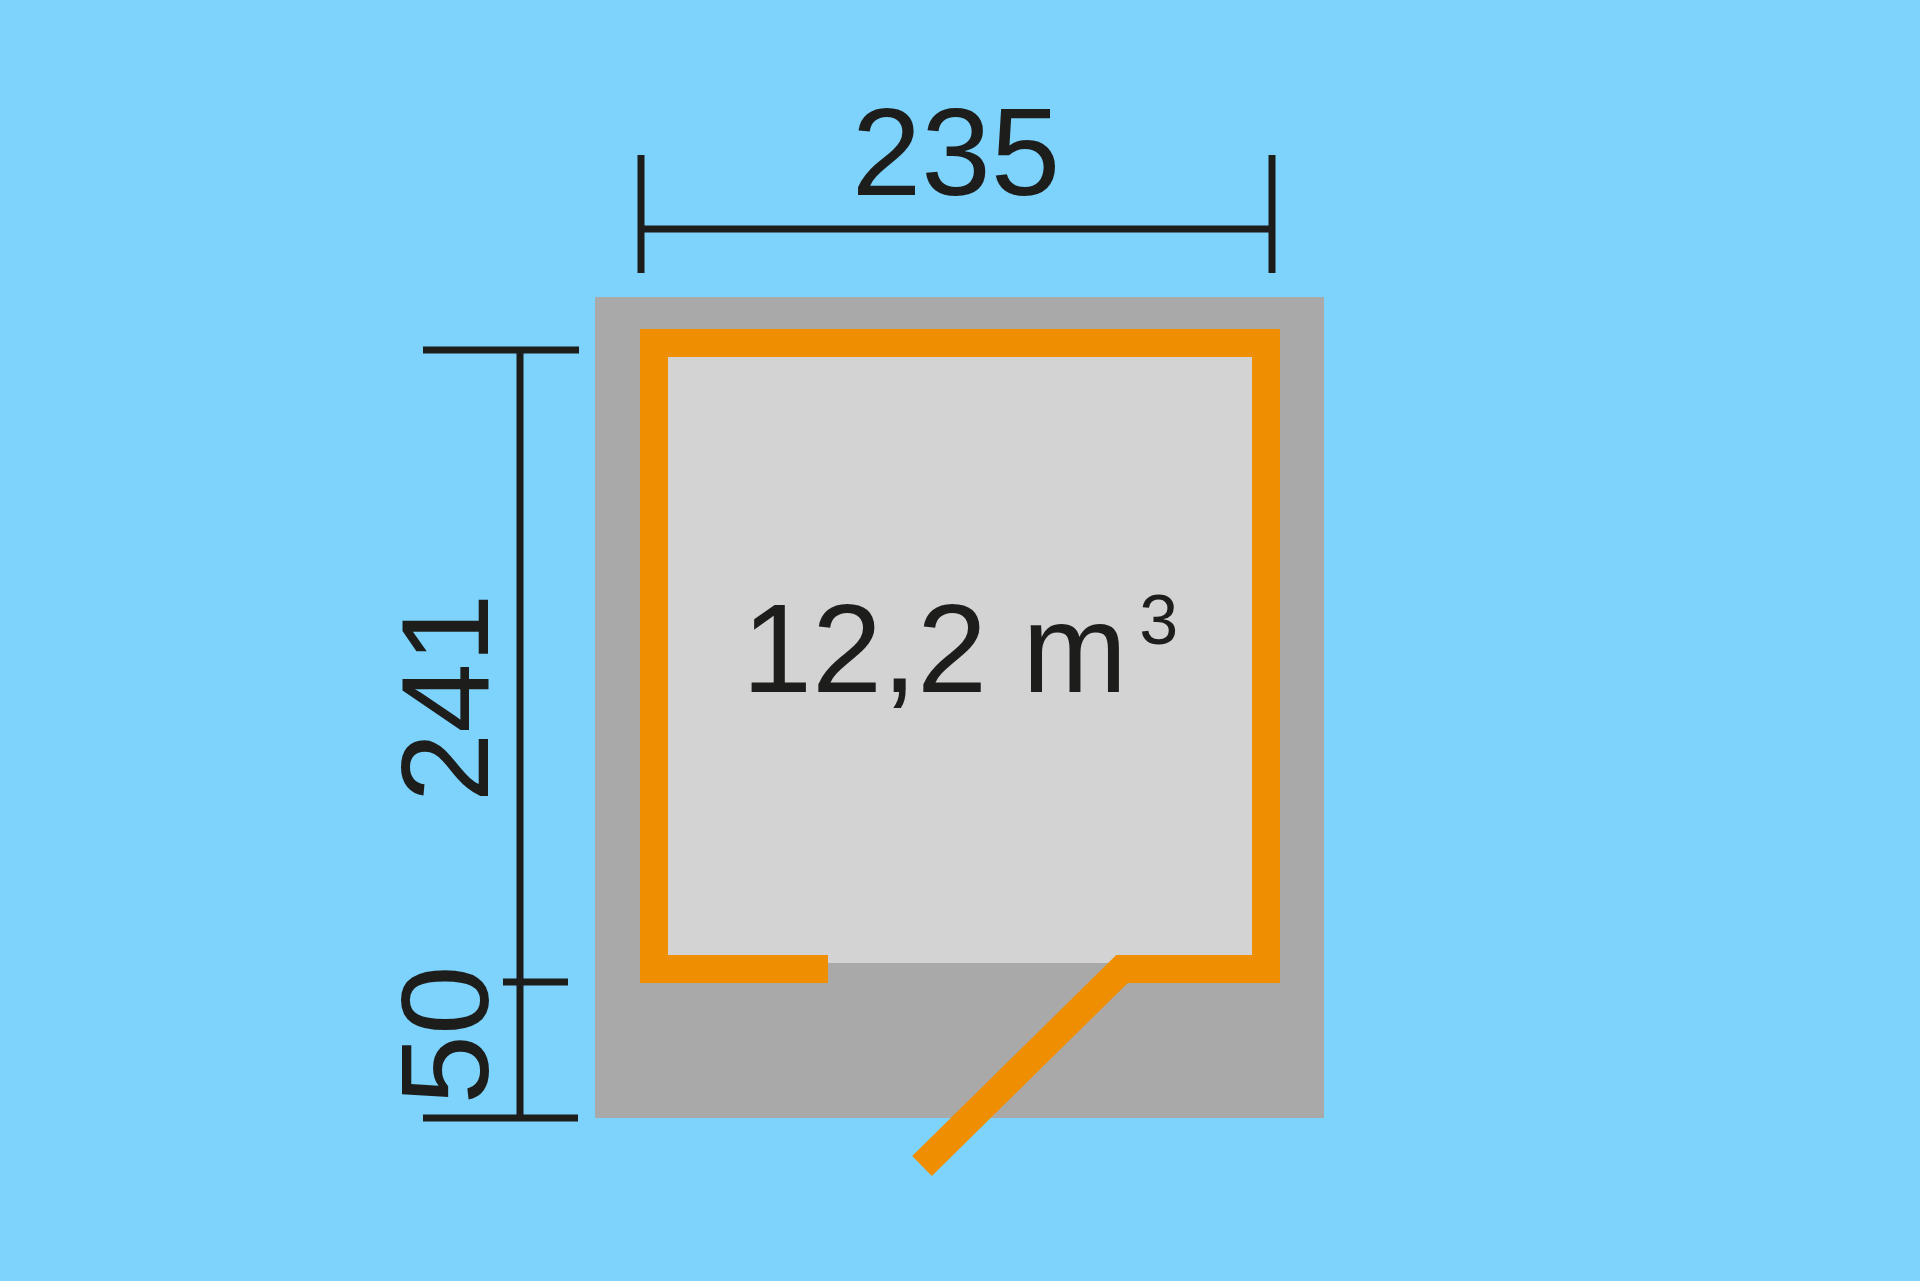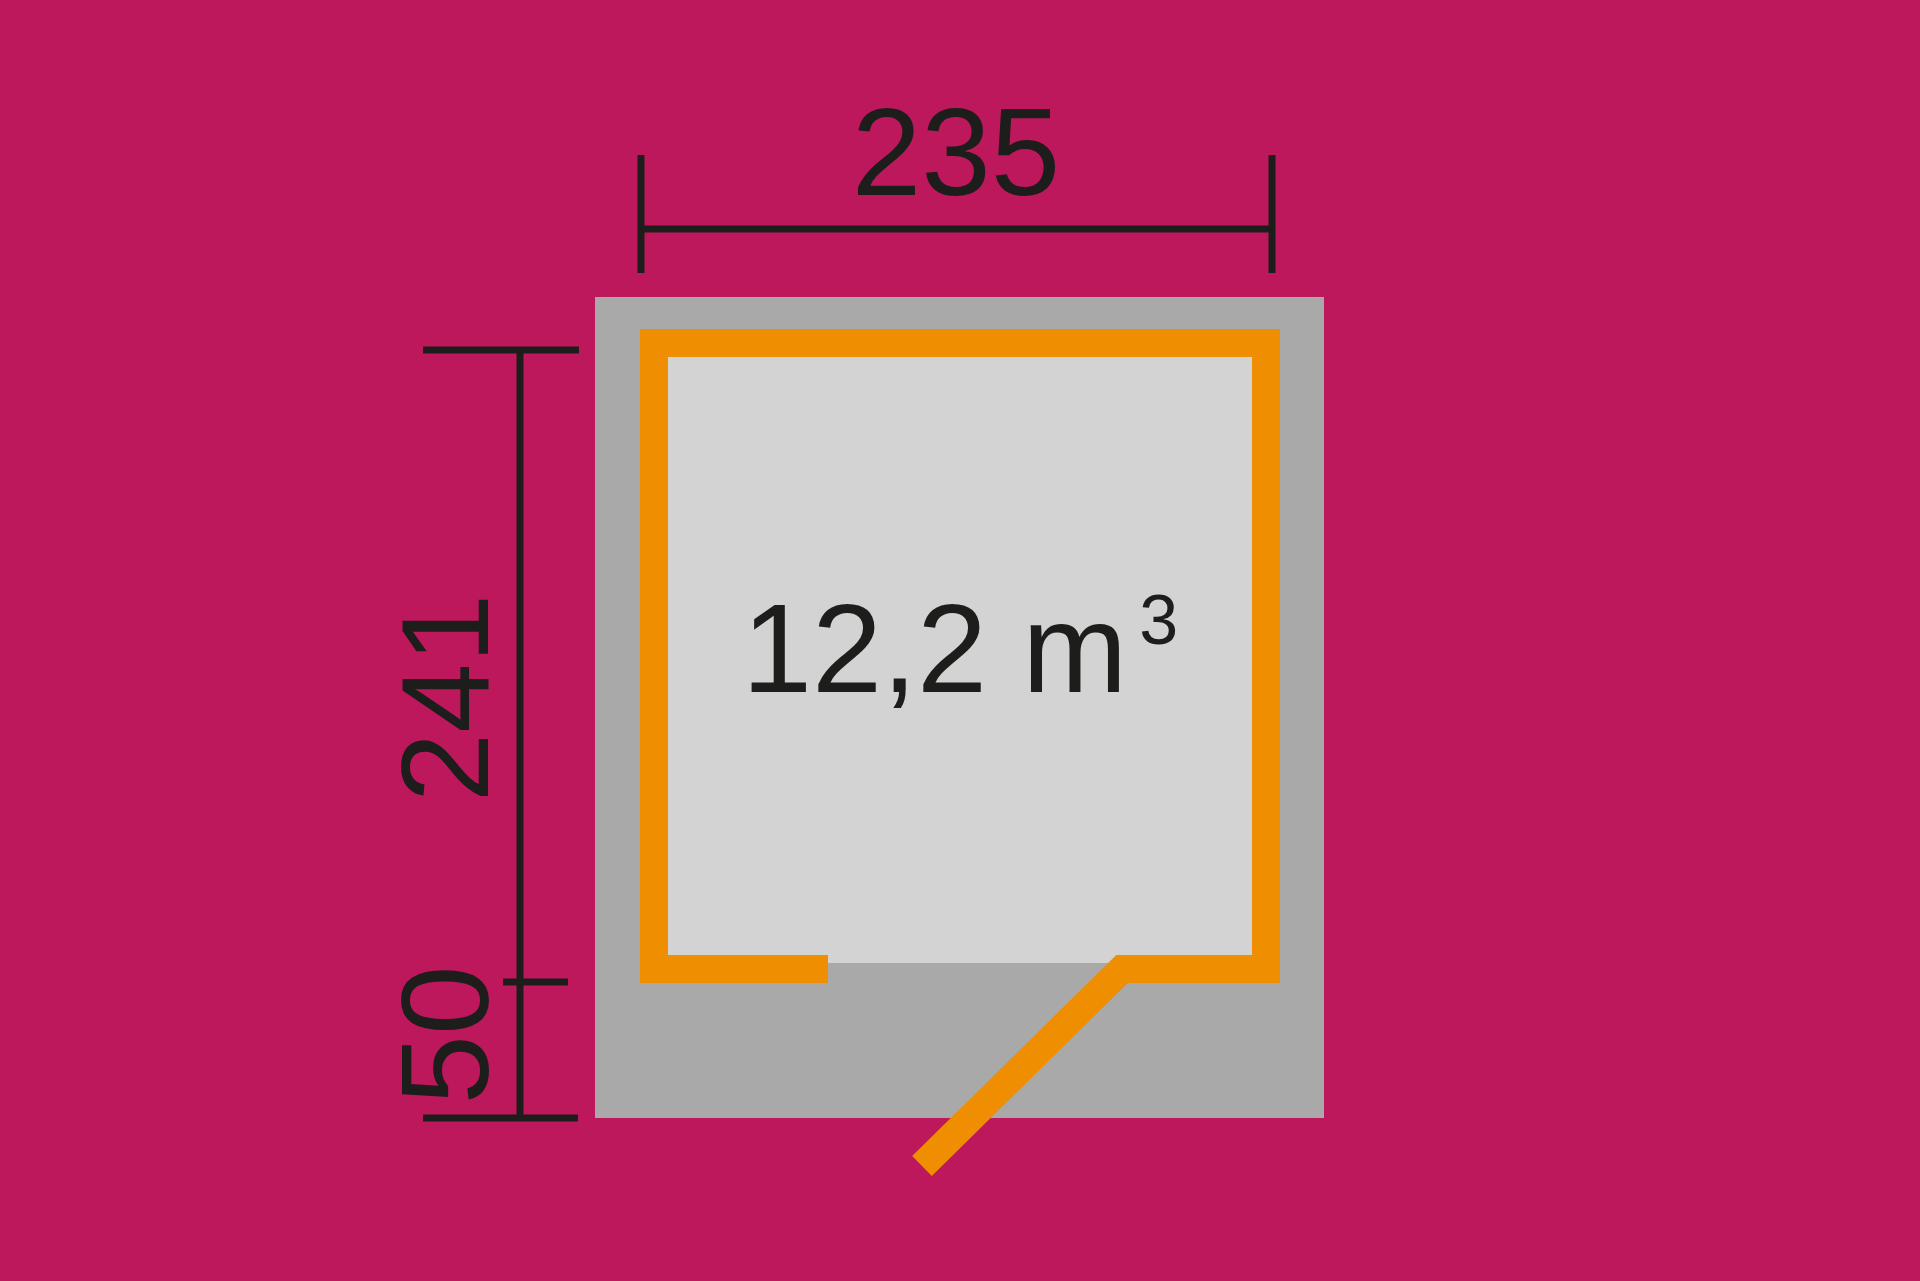--- a/index.html
+++ b/index.html
@@ -4,21 +4,21 @@
 <style>
   html, body {
     margin: 0;
     padding: 0;
     background: #ffffff;
   }
   .stage {
     position: relative;
     width: 1920px;
     height: 1281px;
-    background: #be185d;
+    background: #7dd3fc;
     overflow: hidden;
   }
   svg {
     display: block;
   }
   text {
     font-family: "Liberation Sans", "DejaVu Sans", sans-serif;
   }
 </style>
 </head>

